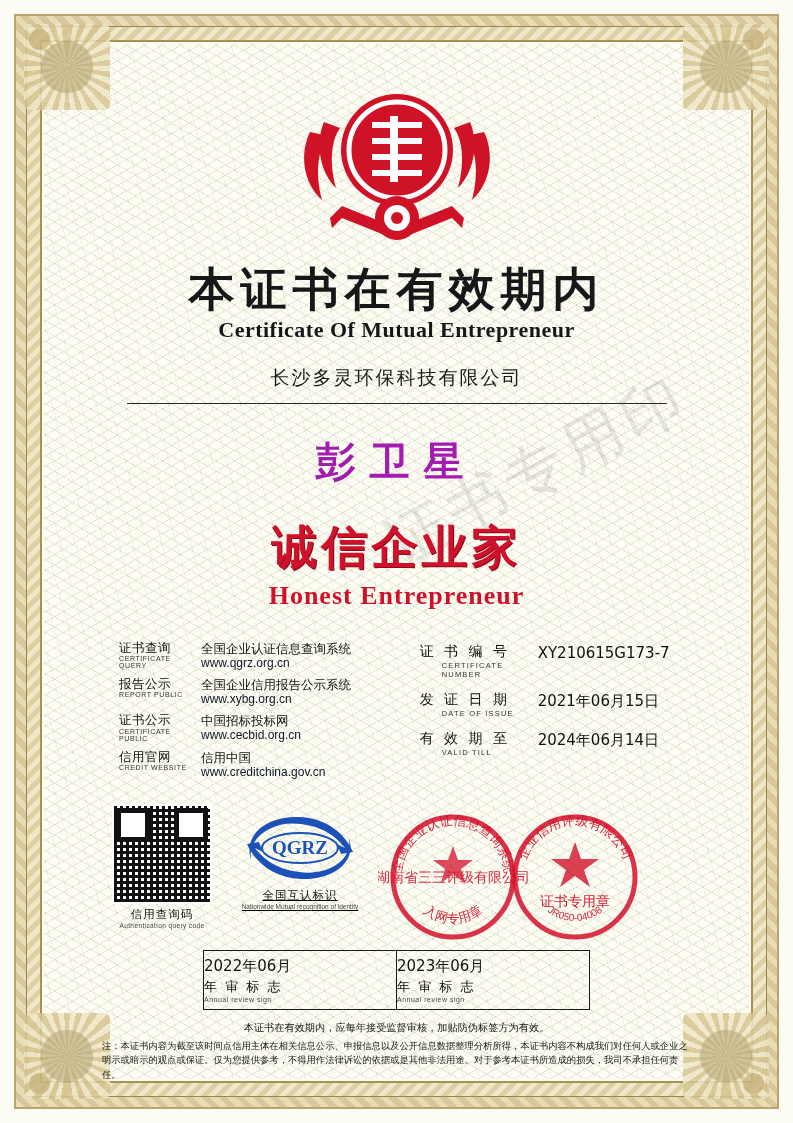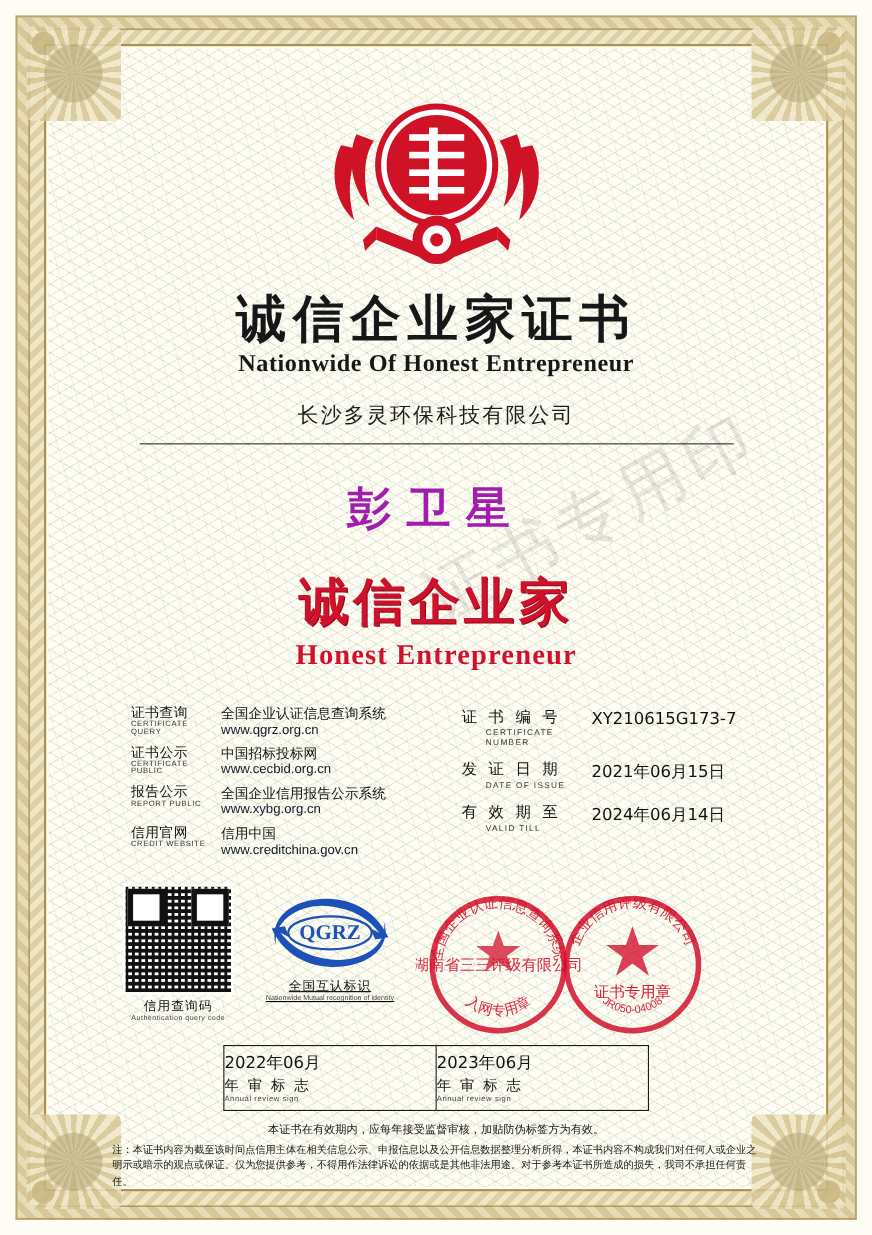--- a/index.html
+++ b/index.html
@@ -215,22 +215,22 @@
         <rect x="100" y="76" width="50" height="6" fill="#ffffff"></rect>
         <rect x="100" y="92" width="50" height="6" fill="#ffffff"></rect>
         <rect x="118" y="38" width="8" height="66" fill="#ffffff"></rect>
 
         <circle cx="125" cy="140" r="22" fill="#cf1226"></circle>
         <circle cx="125" cy="140" r="13" fill="#ffffff"></circle>
         <circle cx="125" cy="140" r="6" fill="#cf1226"></circle>
       </svg>
     </div>
 
-    <div class="title-cn">诚信企业家证书</div>
-    <div class="title-en">Nationwide Of Honest Entrepreneur</div>
+    <div class="title-cn">本证书在有效期内</div>
+    <div class="title-en">Certificate Of Mutual Entrepreneur</div>
 
     <div class="company">长沙多灵环保科技有限公司</div>
     <div class="rule"></div>
 
     <div class="person">彭卫星</div>
 
     <div class="award-cn">诚信企业家</div>
     <div class="award-en">Honest Entrepreneur</div>
 
     <div class="info">
@@ -242,37 +242,37 @@
             <span class="en">CERTIFICATE QUERY</span>
           </div>
           <div class="val">
             <span>全国企业认证信息查询系统</span>
             <span class="u">www.qgrz.org.cn</span>
           </div>
         </div>
 
         <div class="row">
           <div class="lab">
+            <span class="cn">报告公示</span>
+            <span class="en">REPORT PUBLIC</span>
+          </div>
+          <div class="val">
+            <span>全国企业信用报告公示系统</span>
+            <span class="u">www.xybg.org.cn</span>
+          </div>
+        </div>
+
+        <div class="row">
+          <div class="lab">
             <span class="cn">证书公示</span>
             <span class="en">CERTIFICATE PUBLIC</span>
           </div>
           <div class="val">
             <span>中国招标投标网</span>
             <span class="u">www.cecbid.org.cn</span>
-          </div>
-        </div>
-
-        <div class="row">
-          <div class="lab">
-            <span class="cn">报告公示</span>
-            <span class="en">REPORT PUBLIC</span>
-          </div>
-          <div class="val">
-            <span>全国企业信用报告公示系统</span>
-            <span class="u">www.xybg.org.cn</span>
           </div>
         </div>
 
         <div class="row">
           <div class="lab">
             <span class="cn">信用官网</span>
             <span class="en">CREDIT WEBSITE</span>
           </div>
           <div class="val">
             <span>信用中国</span>

